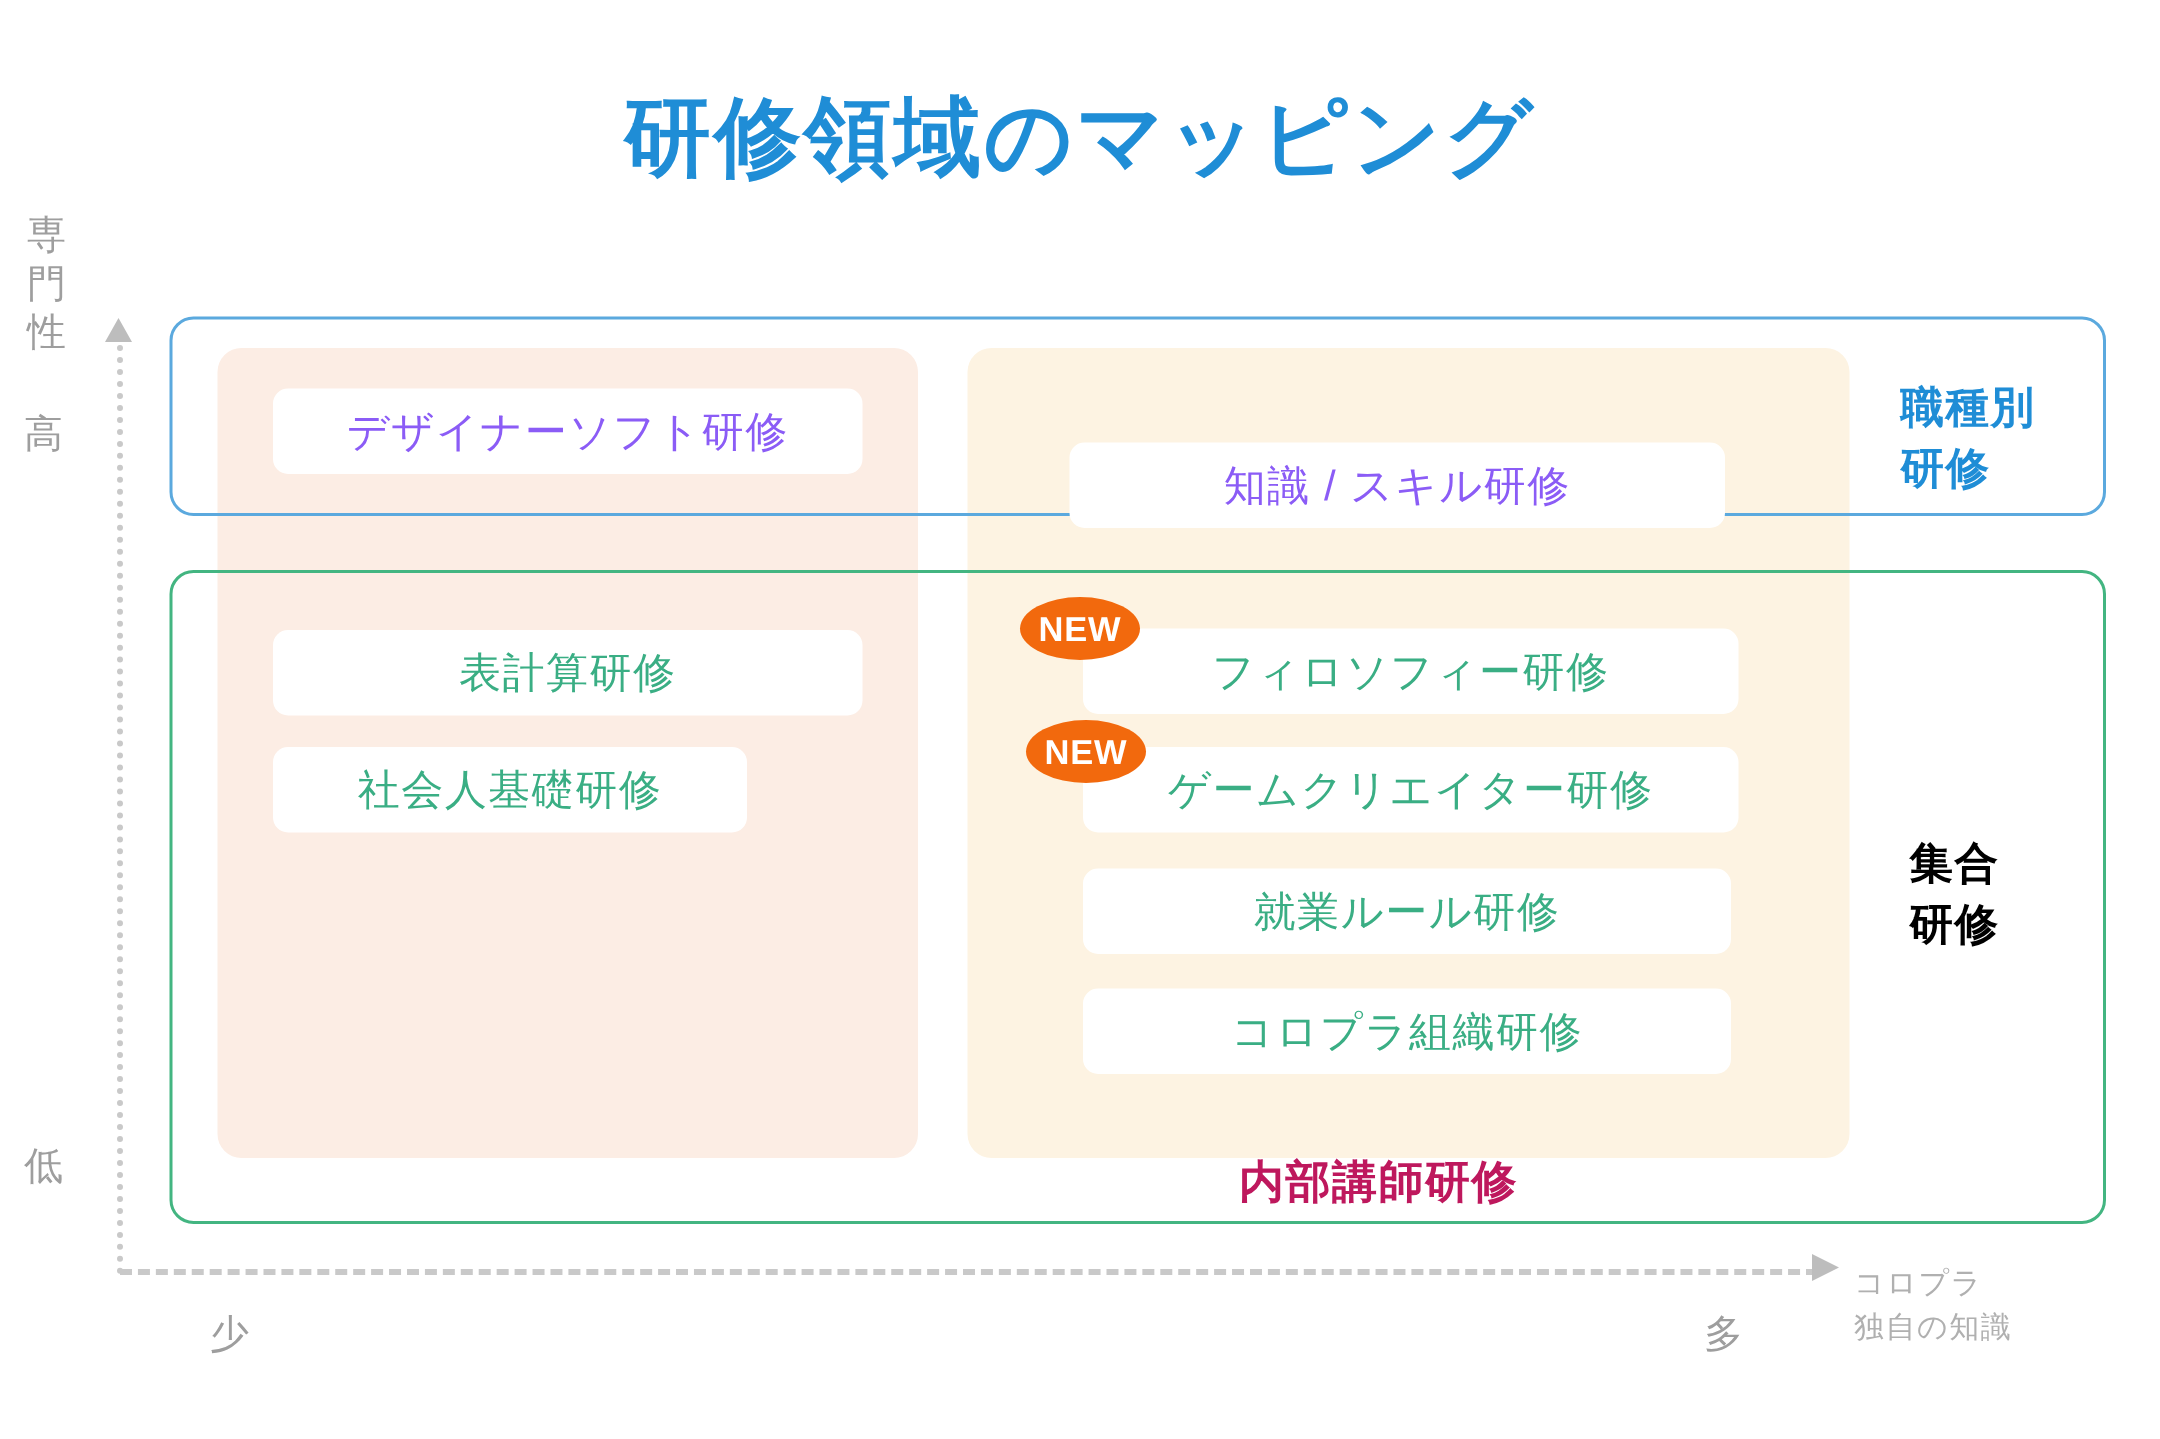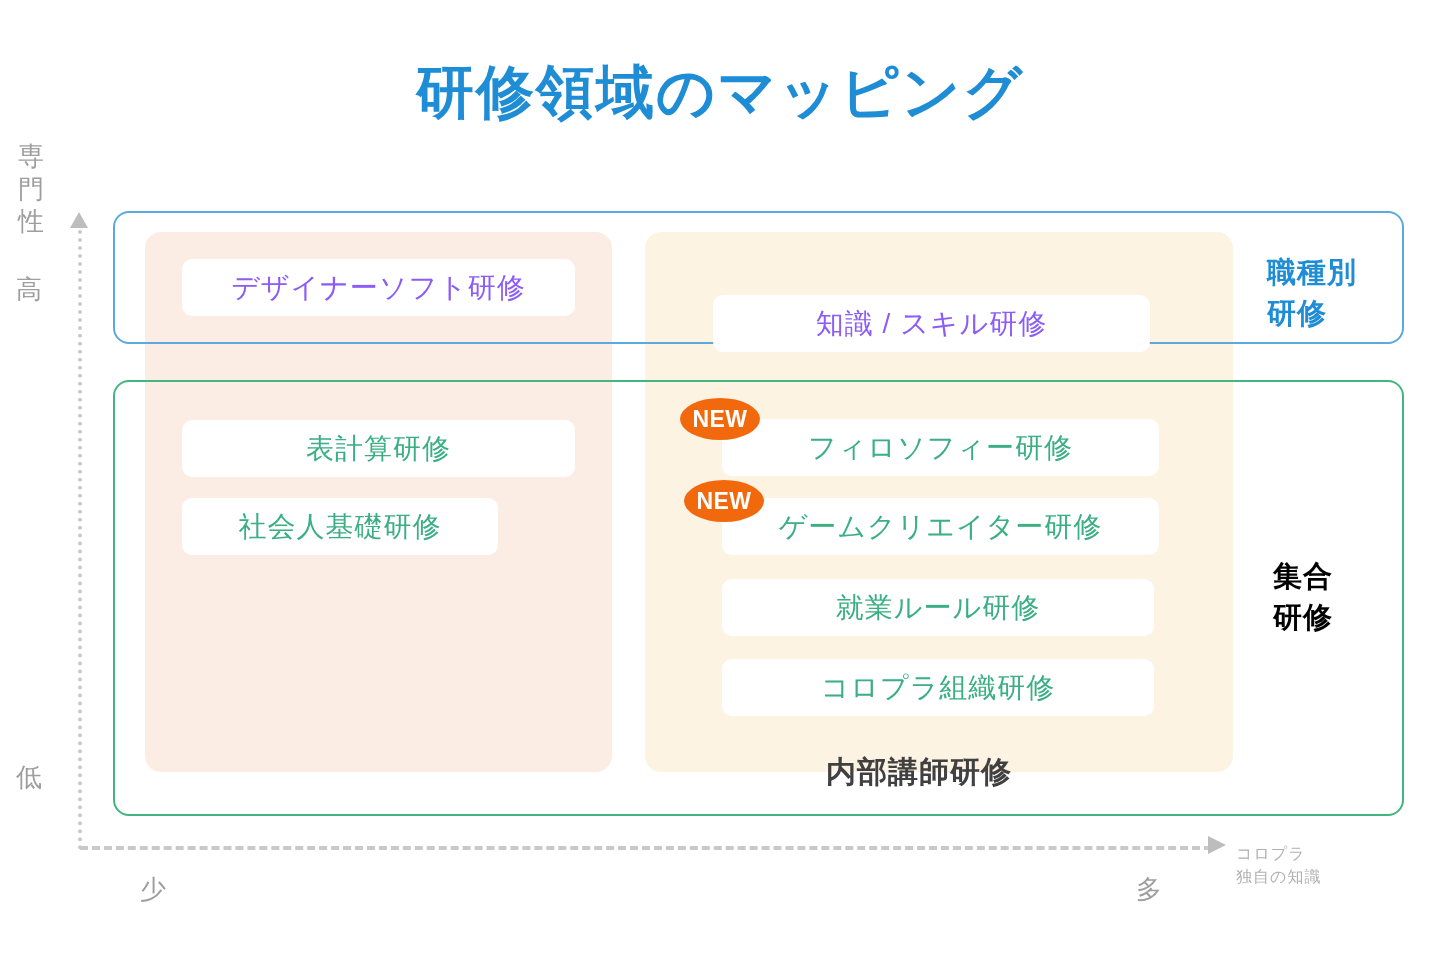--- a/index.html
+++ b/index.html
@@ -86,21 +86,21 @@
   }
   .tick-high { left: 16px; top: 272px; }
   .tick-low  { left: 16px; top: 760px; }
   .tick-few  { left: 140px; top: 872px; }
   .tick-many { left: 1136px; top: 872px; }
   .x-axis-caption {
     position: absolute;
     left: 1236px;
     top: 842px;
     width: 170px;
-    font-size: 16px;
+    font-size: 20px;
     color: #b0b0b0;
     line-height: 1.45;
     letter-spacing: 1px;
   }
 
   
   .col {
     position: absolute;
     border-radius: 16px;
   }
@@ -118,21 +118,21 @@
     height: 540px;
     background: #FDF3E2;
   }
   .col-caption {
     position: absolute;
     font-size: 30px;
     font-weight: bold;
     letter-spacing: 1px;
   }
   .caption-external { left: 265px; top: 752px; color: #F4696B; }
-  .caption-internal { left: 826px; top: 752px; color: #404040; }
+  .caption-internal { left: 826px; top: 768px; color: #be185d; }
 
   
   .qbox {
     position: absolute;
     border-radius: 16px;
     background: transparent;
   }
   .qbox-top {
     left: 113px;
     top: 211px;

